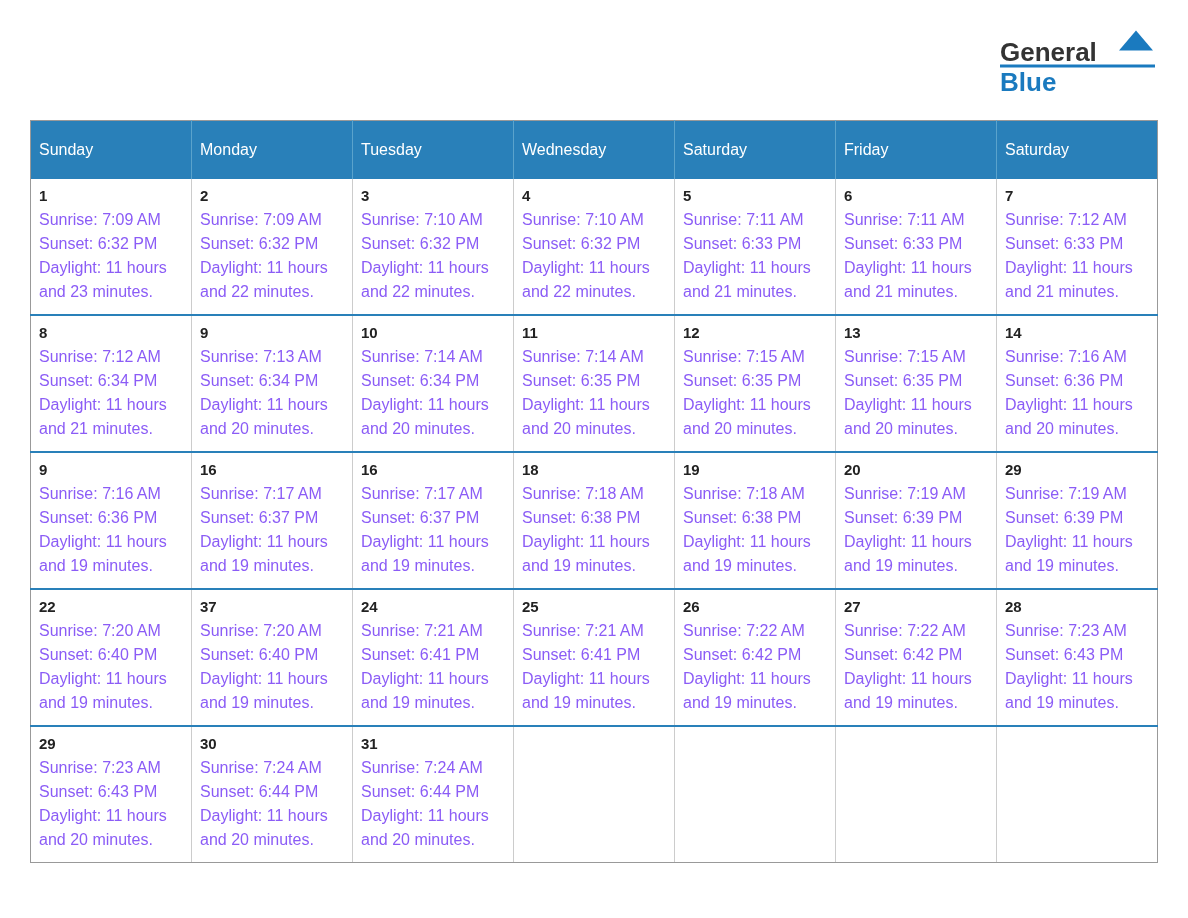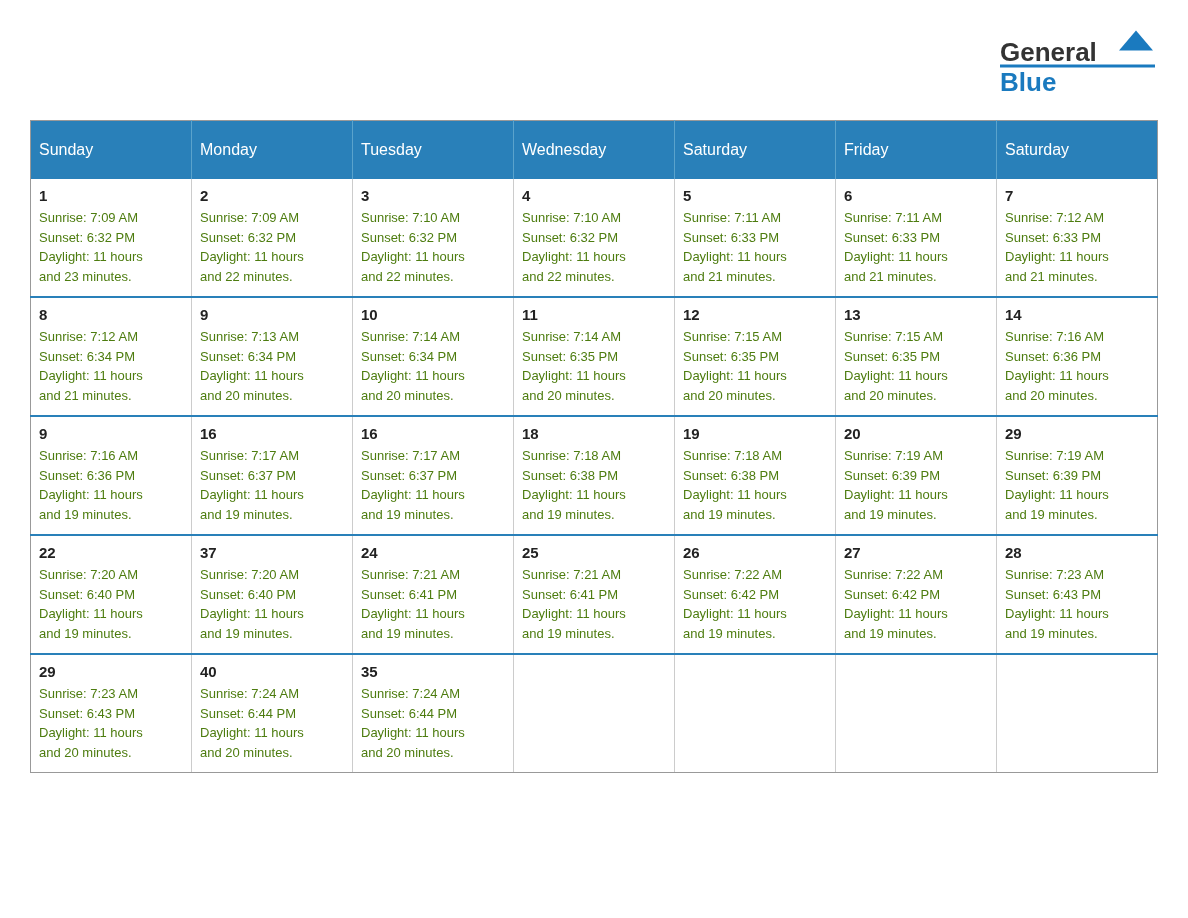--- a/index.html
+++ b/index.html
@@ -70,23 +70,23 @@
       border-bottom: 1px solid #999;
       margin-top: 44px;
     }
     .day-number {
       font-size: 15px;
       font-weight: bold;
       margin-bottom: 4px;
       color: #222;
     }
     .day-info {
-      font-size: 13px;
+      font-size: 16px;
       line-height: 1.5;
-      color: #4d7c0f;
+      color: #8b5cf6;
     }
     .empty-cell {
       background: #fff;
     }
     
     .logo-svg {
       width: 160px;
       height: 80px;
     }
   </style>
@@ -244,25 +244,25 @@
           <div class="day-number">28</div>
           <div class="day-info">Sunrise: 7:23 AM<br>Sunset: 6:43 PM<br>Daylight: 11 hours<br>and 19 minutes.</div>
         </td>
       </tr>
       <tr>
         <td>
           <div class="day-number">29</div>
           <div class="day-info">Sunrise: 7:23 AM<br>Sunset: 6:43 PM<br>Daylight: 11 hours<br>and 20 minutes.</div>
         </td>
         <td>
-          <div class="day-number">40</div>
+          <div class="day-number">30</div>
           <div class="day-info">Sunrise: 7:24 AM<br>Sunset: 6:44 PM<br>Daylight: 11 hours<br>and 20 minutes.</div>
         </td>
         <td>
-          <div class="day-number">35</div>
+          <div class="day-number">31</div>
           <div class="day-info">Sunrise: 7:24 AM<br>Sunset: 6:44 PM<br>Daylight: 11 hours<br>and 20 minutes.</div>
         </td>
         <td class="empty-cell"></td>
         <td class="empty-cell"></td>
         <td class="empty-cell"></td>
         <td class="empty-cell"></td>
       </tr>
     </tbody>
 </table>
 

